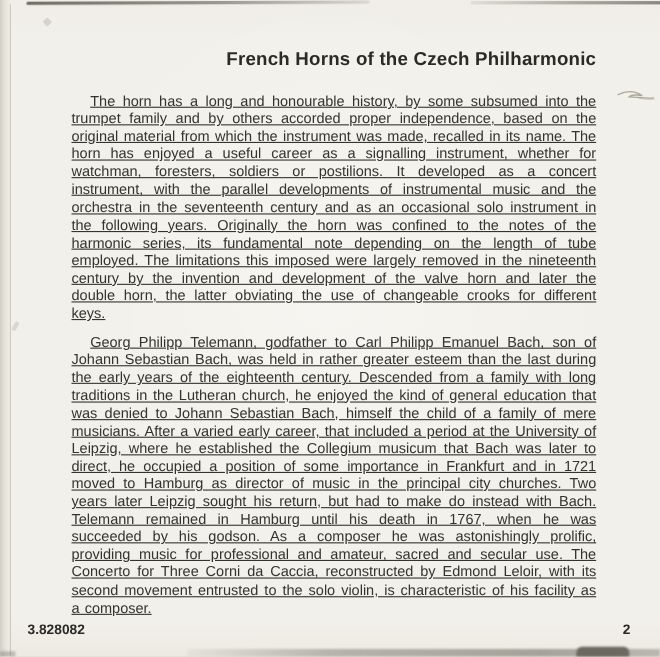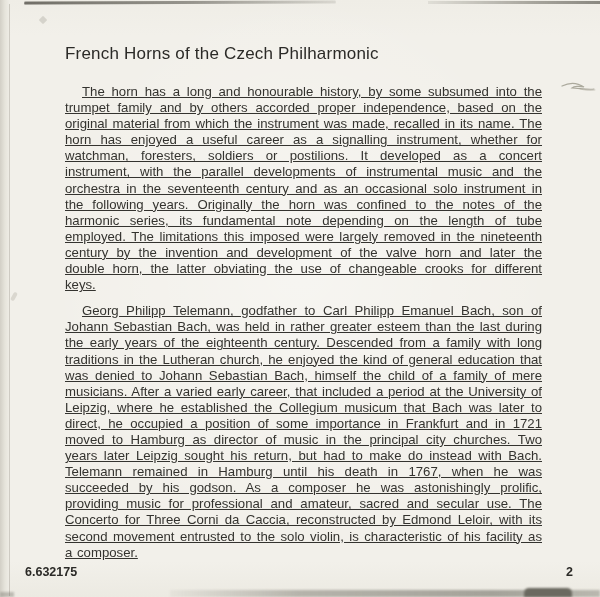--- a/index.html
+++ b/index.html
@@ -83,23 +83,24 @@
   
   .content {
     position: absolute;
     left: 65px;
     top: 44px;
     width: 477px;
   }
   .page-title {
     margin: 0 0 20px 0;
     font-size: 17px;
-    font-weight: normal;
+    font-weight: bold;
     letter-spacing: 0.2px;
     color: var(--title_ink, #2b2a27);
+    text-align: right;
   }
   .body-paragraph {
     margin: 0 0 10px 0;
     font-size: 13.2px;
     line-height: 16.1px;
     text-align: justify;
     text-indent: 17px;
     word-spacing: 1px;
     color: var(--ink, #34332f);
     text-decoration: underline;
@@ -140,15 +141,15 @@
   <div class="bottom-shadow"></div>
   <div class="bottom-blob"></div>
   <div class="bottom-left-nub"></div>
 
   <div class="content">
     <h1 class="page-title">French Horns of the Czech Philharmonic</h1>
     <p class="body-paragraph">The horn has a long and honourable history, by some subsumed into the trumpet family and by others accorded proper independence, based on the original material from which the instrument was made, recalled in its name. The horn has enjoyed a useful career as a signalling instrument, whether for watchman, foresters, soldiers or postilions. It developed as a concert instrument, with the parallel developments of instrumental music and the orchestra in the seventeenth century and as an occasional solo instrument in the following years. Originally the horn was confined to the notes of the harmonic series, its fundamental note depending on the length of tube employed. The limitations this imposed were largely removed in the nineteenth century by the invention and development of the valve horn and later the double horn, the latter obviating the use of changeable crooks for different keys.</p>
     <p class="body-paragraph">Georg Philipp Telemann, godfather to Carl Philipp Emanuel Bach, son of Johann Sebastian Bach, was held in rather greater esteem than the last during the early years of the eighteenth century. Descended from a family with long traditions in the Lutheran church, he enjoyed the kind of general education that was denied to Johann Sebastian Bach, himself the child of a family of mere musicians. After a varied early career, that included a period at the University of Leipzig, where he established the Collegium musicum that Bach was later to direct, he occupied a position of some importance in Frankfurt and in 1721 moved to Hamburg as director of music in the principal city churches. Two years later Leipzig sought his return, but had to make do instead with Bach. Telemann remained in Hamburg until his death in 1767, when he was succeeded by his godson. As a composer he was astonishingly prolific, providing music for professional and amateur, sacred and secular use. The Concerto for Three Corni da Caccia, reconstructed by Edmond Leloir, with its second movement entrusted to the solo violin, is characteristic of his facility as a composer.</p>
   </div>
 
-  <div class="catalog-number">6.632175</div>
+  <div class="catalog-number">3.828082</div>
   <div class="page-number">2</div>
 </div>
 
 </body></html>

